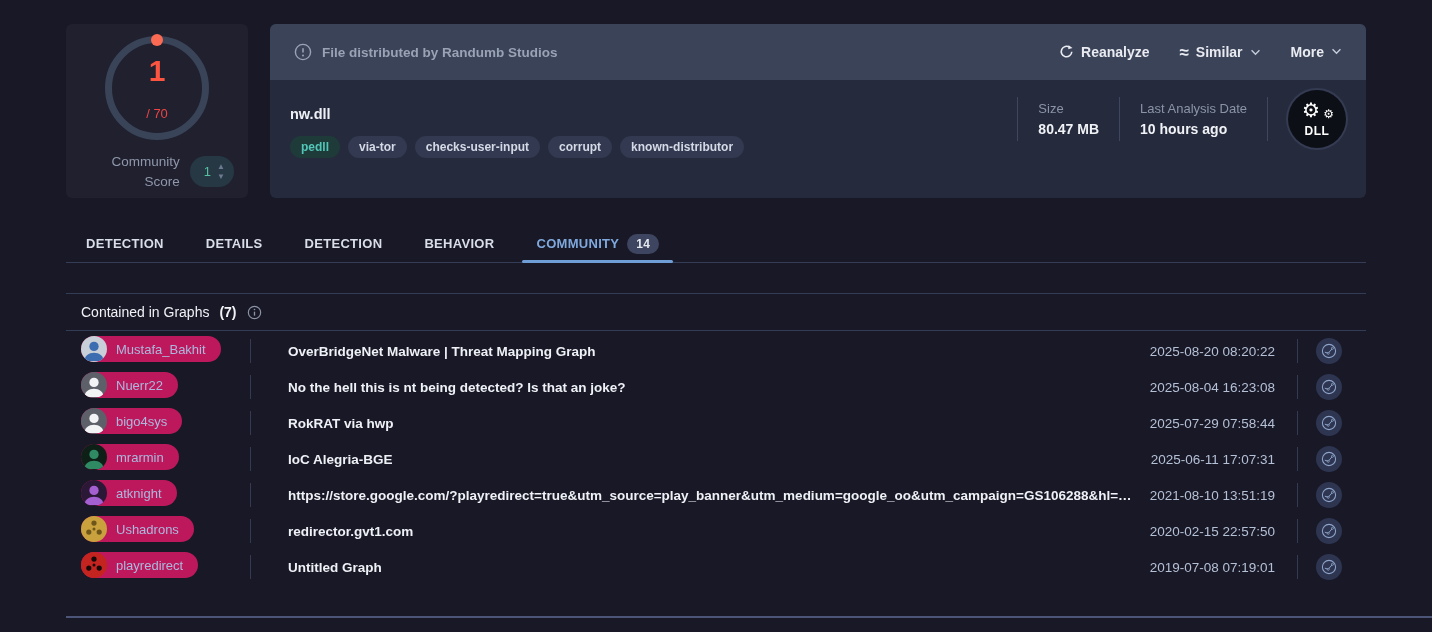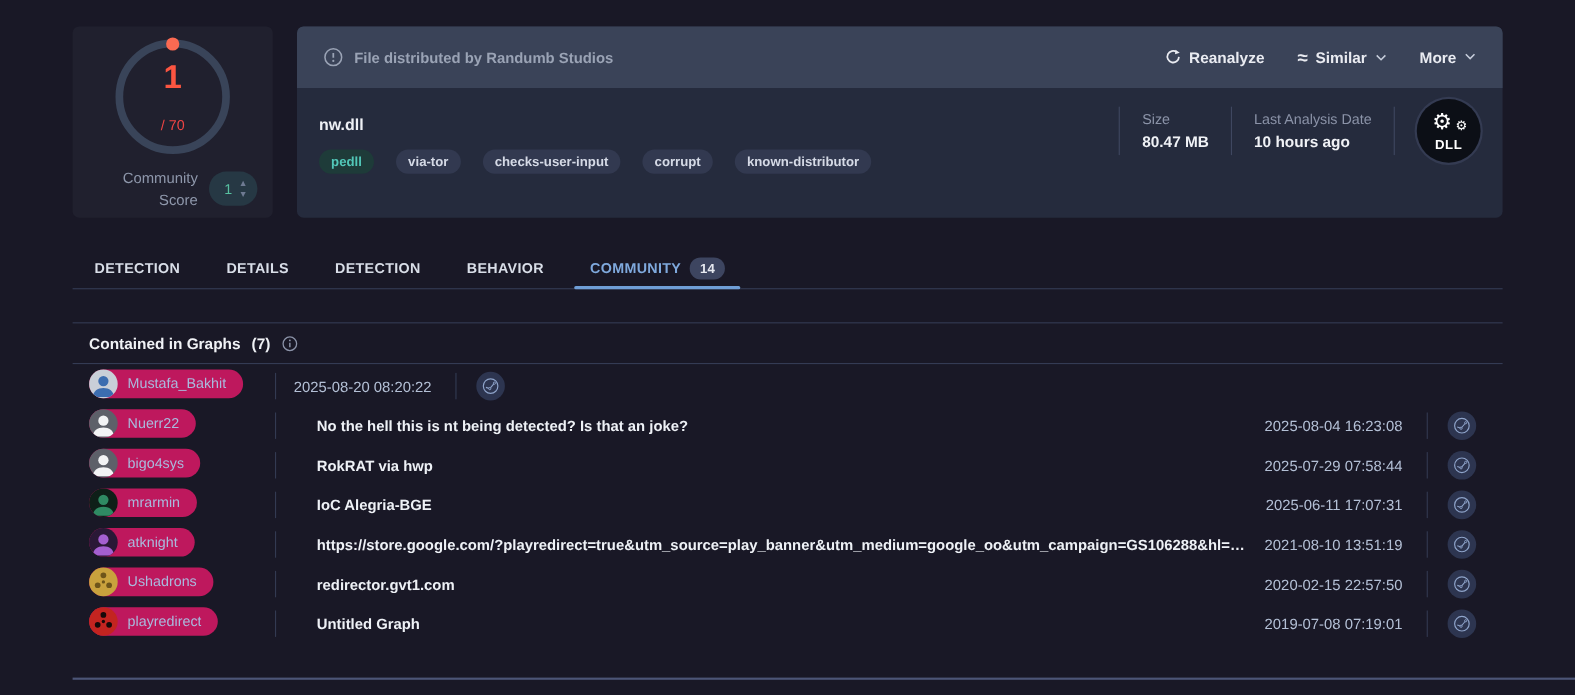--- a/index.html
+++ b/index.html
@@ -51,21 +51,21 @@
   .banner-msg { color:#9aa3b5; font-size:13.5px; font-weight:700; margin-left:10px; }
   .banner-actions { margin-left:auto; display:flex; align-items:flex-start; gap:30px; }
   .action-btn {
     display:flex; align-items:center; gap:7px; background:none; border:none;
     color:#e9ebf1; font-family:inherit; font-size:14px; font-weight:700; cursor:pointer;
   }
   .approx { font-size:17px; font-weight:700; line-height:1; }
   .card-body { position:relative; padding:16px 20px 0; }
   .file-hash { font-size:14.5px; color:#e8eaef; letter-spacing:0.1px; }
   .file-name { font-size:14.5px; font-weight:700; color:#eef0f5; margin-top:10px; }
-  .tag-list { display:flex; gap:20px; margin-top:14px;align-items:center; }
+  .tag-list { display:flex; gap:8px; margin-top:14px;align-items:center; }
   .tag {
     background:#323950; color:#d5dae6; font-size:12px; font-weight:700;
     padding:4px 11px; border-radius:11px; cursor:pointer; white-space:nowrap;
   }
   .tag-type { background:#1e3b39; color:#52c7b8; }
   .meta { position:absolute; top:10px; right:20px; display:flex; align-items:center; }
   .meta-div { width:1px; height:44px; background:#3f4760; }
   .meta-cell { padding:0 20px; }
   .meta-label { font-size:13px; color:#8b93a8; }
   .meta-value { font-size:14px; font-weight:700; color:#f0f2f6; margin-top:5px; }
@@ -96,21 +96,21 @@
   .tab-badge {
     background:#3d4560; color:#e6e9f0; font-size:12px; font-weight:700;
     border-radius:10px; padding:3px 9px;
   }
   
   .section-header {
     position:absolute; left:66px; right:66px; top:293px; height:38px;
     border-top:1px solid #343b54; border-bottom:1px solid #343b54;
     display:flex; align-items:center; padding-left:15px; gap:7px;
   }
-  .section-title { font-size:14px; font-weight:700; color:#f0f2f6; }
+  .section-title { font-size:14px; font-weight:400; color:#f0f2f6; }
   .section-count { font-size:14px; font-weight:700; color:#f0f2f6; margin-left:3px; }
   
   .graph-list { position:absolute; left:66px; right:66px; top:333px; }
   .graph-row { height:36px; display:flex; align-items:center; }
   .user-cell { width:184px; padding-left:15px; flex:none; }
   .user-pill {
     display:inline-flex; align-items:center; gap:9px; background:#be185d;
     border-radius:14px; height:26px; padding-right:15px; cursor:pointer; max-width:169px;
   }
   .avatar {
@@ -258,20 +258,21 @@
           <svg class="person" viewBox="0 0 24 24" style="fill: rgb(60, 109, 176);">
             <circle cx="12" cy="9.6" r="4.3"></circle>
             <path d="M3.2 23c0-4.9 4-7.6 8.8-7.6s8.8 2.7 8.8 7.6z"></path>
           </svg>
 
         </span>
         <span class="username">Mustafa_Bakhit</span>
       </span>
     </div>
     <span class="row-div"></span>
+    <span class="graph-title">OverBridgeNet Malware | Threat Mapping Graph</span>
     <span class="graph-date">2025-08-20 08:20:22</span>
     <span class="row-div"></span>
     <button class="graph-btn">
       <svg width="20" height="20" viewBox="0 0 26 26">
         <circle cx="13" cy="13" r="8.6" fill="none" stroke="#8ea3c9" stroke-width="1.4"></circle>
         <path d="M7.5 14.5 L12 16 L17.5 9.5" fill="none" stroke="#8ea3c9" stroke-width="1.3" stroke-linejoin="round"></path>
         <circle cx="12" cy="16" r="1.3" fill="#2d3550" stroke="#8ea3c9" stroke-width="1.1"></circle>
         <circle cx="17.5" cy="9.5" r="1.3" fill="#2d3550" stroke="#8ea3c9" stroke-width="1.1"></circle>
       </svg>
     </button>

